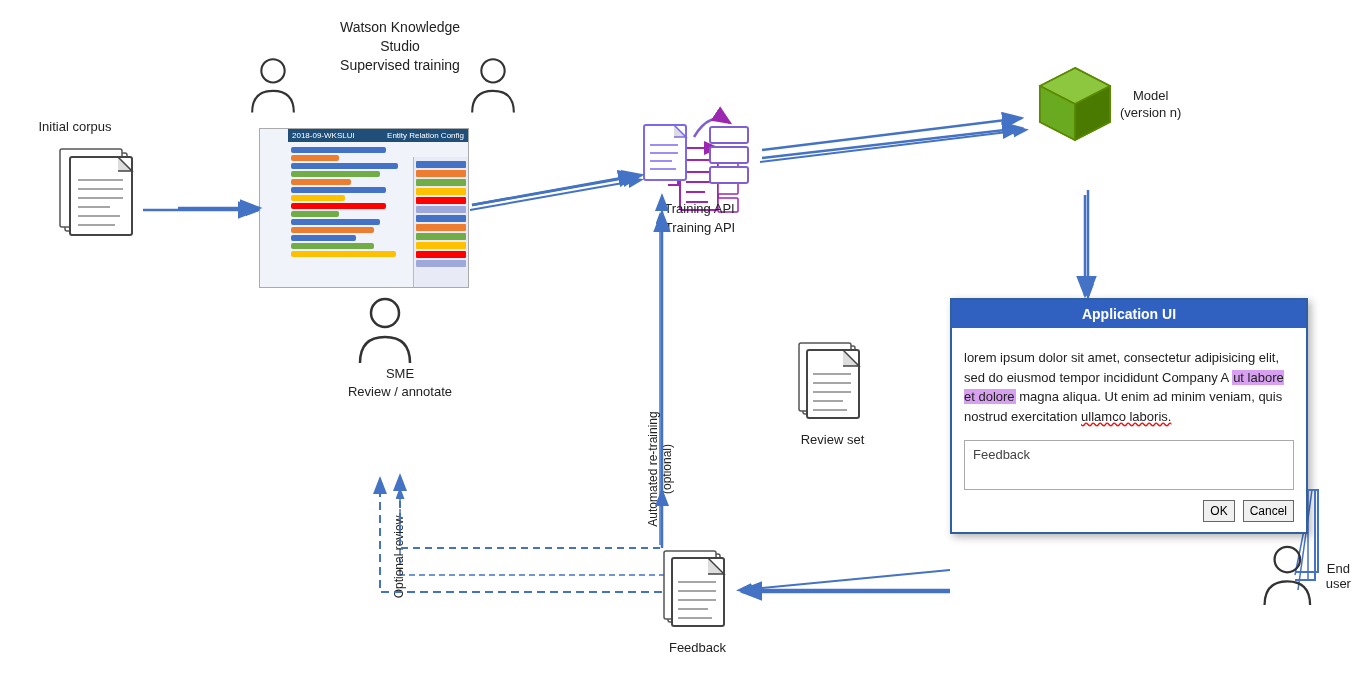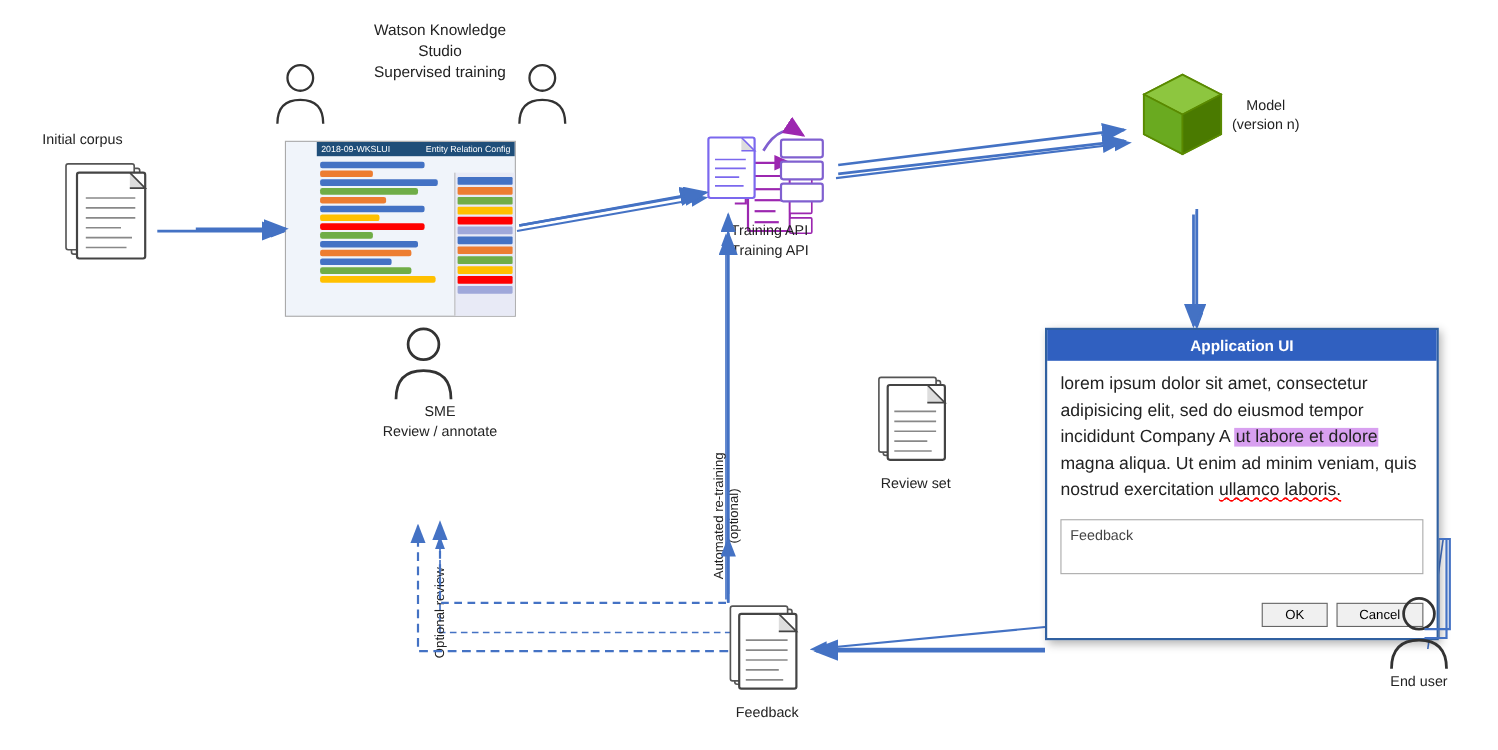--- a/index.html
+++ b/index.html
@@ -131,22 +131,22 @@
     }
     .app-dialog-header {
       background: #3060c0;
       color: #fff;
       font-size: 14px;
       font-weight: bold;
       text-align: center;
       padding: 6px 8px;
     }
     .app-dialog-body {
-      padding: 10px 12px 6px 12px;
-      font-size: 16px;
+      padding: 20px 12px 6px 12px;
+      font-size: 13px;
       color: #222;
       line-height: 1.5;
     }
     .app-dialog-highlight {
       background: #d8a0f0;
       padding: 0 1px;
     }
     .app-dialog-underline {
       text-decoration: underline;
       text-decoration-color: red;
@@ -162,24 +162,23 @@
     }
     .app-dialog-buttons {
       display: flex;
       justify-content: flex-end;
       gap: 8px;
       padding: 4px 12px 10px 12px;
     }
     .app-dialog-btn {
       border: 1px solid #666;
       background: #f0f0f0;
-      padding: 3px 20px;
+      padding: 3px 6px;
       font-size: 12px;
       cursor: pointer;
-      margin-top: 16px;
     }
 
     
     .batch-set {
       position: absolute;
       top: 340px;
       left: 795px;
       display: flex;
       flex-direction: column;
       align-items: center;
@@ -194,21 +193,21 @@
       flex-direction: column;
       align-items: center;
     }
 
     
     .end-user {
       position: absolute;
       top: 540px;
       left: 1260px;
       display: flex;
-      flex-direction: column;
+      flex-direction: row;
       align-items: center;
     }
 
     
     .rotated-label {
       position: absolute;
       transform-origin: center center;
       font-size: 12px;
       color: #222;
       white-space: nowrap;

